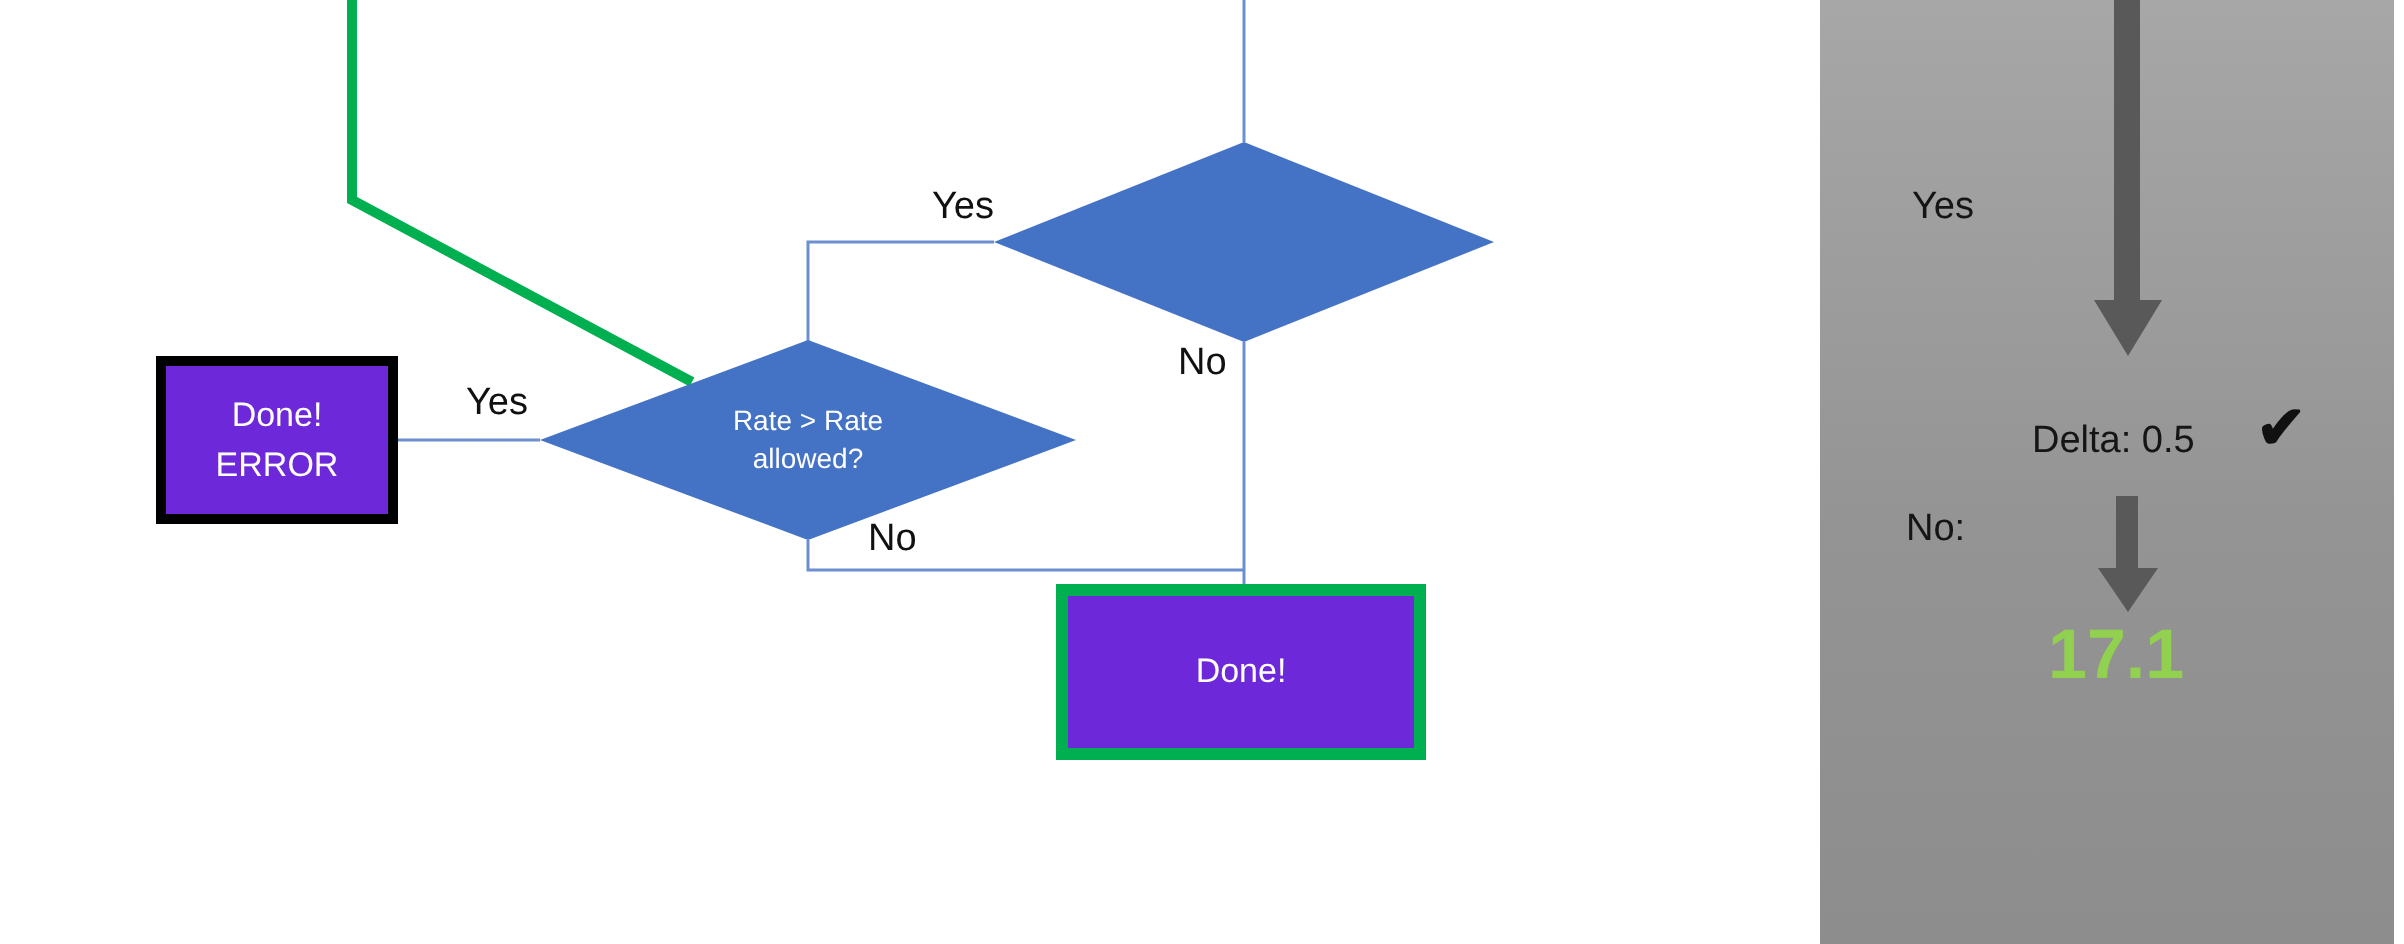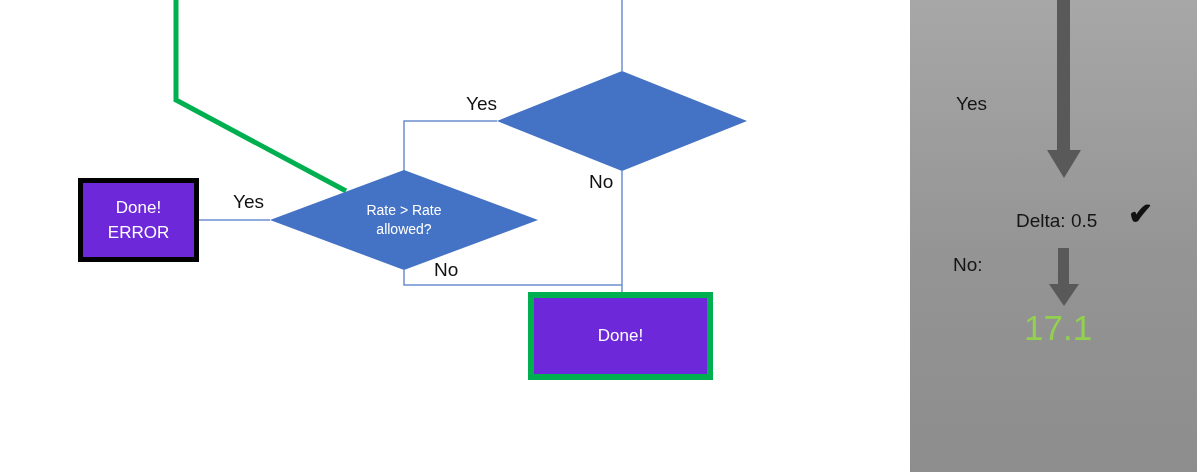--- a/index.html
+++ b/index.html
@@ -55,21 +55,21 @@
     position: absolute;
     left: 910px; top: 0;
     width: 287px; height: 472px;
     background: linear-gradient(180deg, #a7a7a7 0%, #949494 55%, #8d8d8d 100%);
     overflow: hidden;
   }
   .panel-text { position: absolute; font-size: 19px; color: #151515; white-space: nowrap; }
   .check-glyph { position: absolute; left: 218px; top: 196px; font-size: 30px; font-weight: bold; color: #111111; }
   .result-value {
     position: absolute; left: 114px; top: 308px;
-    font-size: 35px; font-weight: normal; color: #92D050;
+    font-size: 35px; font-weight: bold; color: #92D050;
   }
   .arrow-shaft { position: absolute; background: #595959; }
   .arrow-head  { position: absolute; width: 0; height: 0; }
   .big-arrow-shaft   { left: 147px; top: 0; width: 13px; height: 150px; }
   .big-arrow-head    { left: 137px; top: 150px; border-left: 17px solid transparent; border-right: 17px solid transparent; border-top: 28px solid #595959; }
   .small-arrow-shaft { left: 148px; top: 248px; width: 11px; height: 36px; }
   .small-arrow-head  { left: 139px; top: 284px; border-left: 15px solid transparent; border-right: 15px solid transparent; border-top: 22px solid #595959; }
 </style>
 </head>
 <body>

